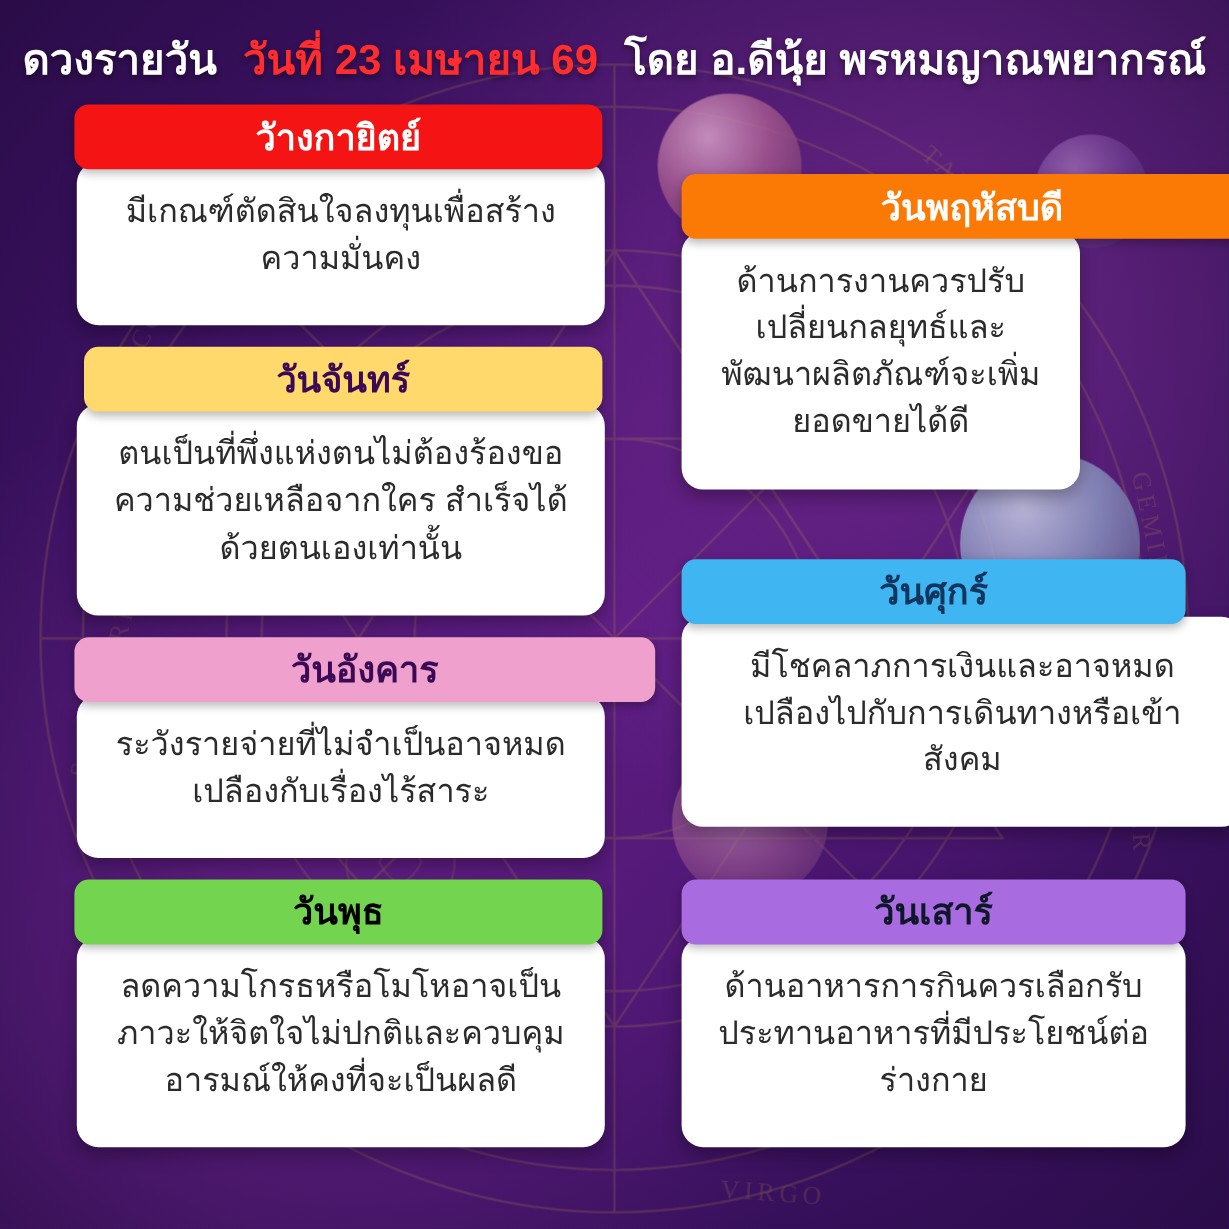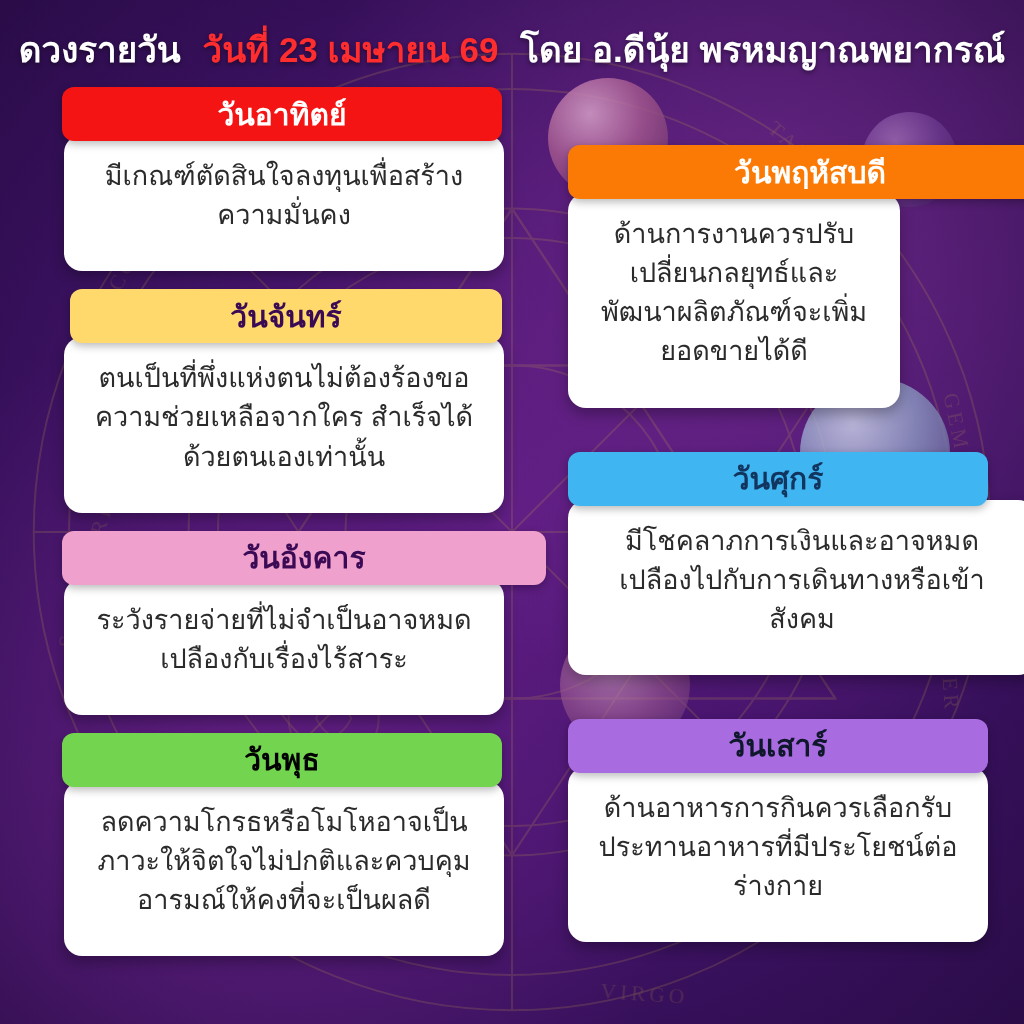--- a/index.html
+++ b/index.html
@@ -136,21 +136,21 @@
 
   .pill-tue    { width: 484px; }
   .card-tue    { width: 440px; }
 
   .pill-wed    { width: 440px; }
   .card-wed    { width: 440px; }
 
   .pill-thu    { width: 484px; margin-left: 20px; }
   .card-thu    { width: 332px; margin-left: 20px; }
 
-  .pill-fri    { width: 420px; margin-left: 20px; }
+  .pill-fri    { width: 420px; margin-left: 20px; margin-top: 14px; }
   .card-fri    { width: 468px; margin-left: 20px; }
 
   .pill-sat    { width: 420px; margin-left: 20px; }
   .card-sat    { width: 420px; margin-left: 20px; }
 </style>
 </head>
 <body>
 
 <div class="poster">
 
@@ -198,21 +198,21 @@
     <div class="header-line">
       <span>ดวงรายวัน</span><span class="spaced">&nbsp;</span><span class="accent">วันที่ 23 เมษายน 69</span><span class="spaced">&nbsp;</span><span>โดย อ.ดีนุ้ย พรหมญาณพยากรณ์</span>
     </div>
   </div>
 
   <div class="columns">
 
     <div class="col left">
 
       <div class="day-block">
-        <div class="day-pill pill-sun" style="background:#f51414;color:#ffffff;">วันอาทิตย์</div>
+        <div class="day-pill pill-sun" style="background:#f51414;color:#ffffff;">วัางกายิตย์</div>
         <div class="day-card card-sun">มีเกณฑ์ตัดสินใจลงทุนเพื่อสร้างความมั่นคง</div>
       </div>
 
       <div class="day-block">
         <div class="day-pill pill-mon" style="background:#ffd96b;color:#3a0a55;">วันจันทร์</div>
         <div class="day-card card-mon">ตนเป็นที่พึ่งแห่งตนไม่ต้องร้องขอความช่วยเหลือจากใคร สำเร็จได้ด้วยตนเองเท่านั้น</div>
       </div>
 
       <div class="day-block">
         <div class="day-pill pill-tue" style="background:#f0a0cc;color:#3a0a55;">วันอังคาร</div>

